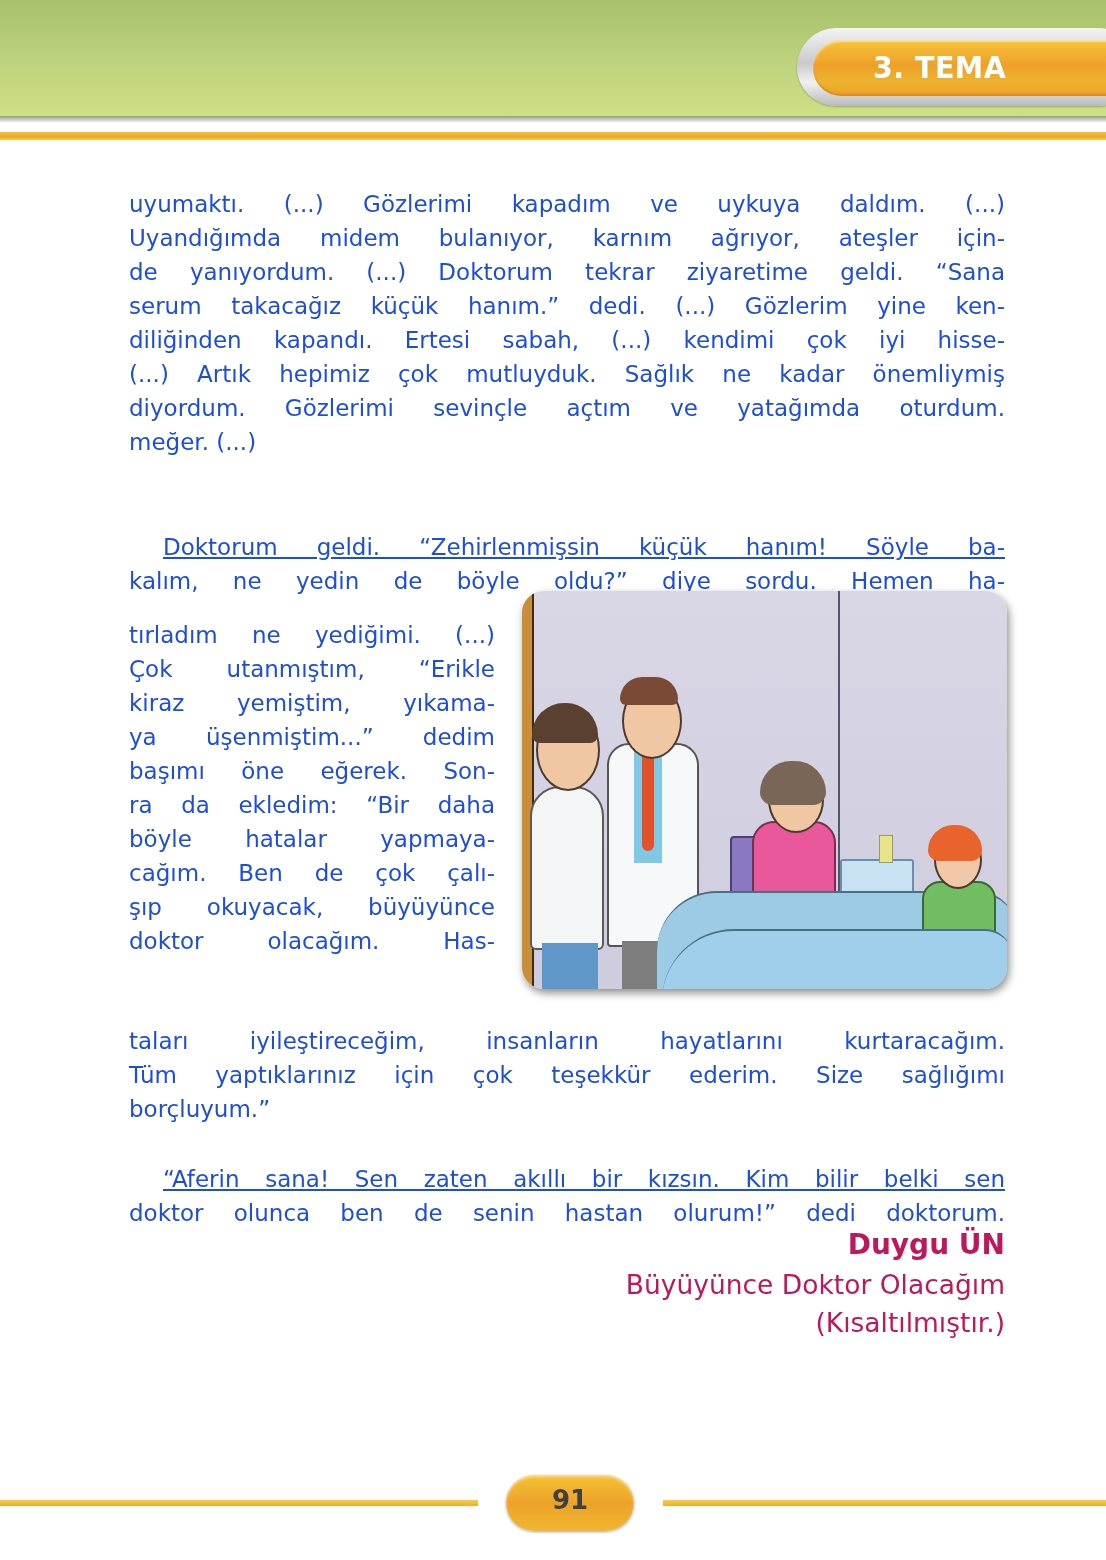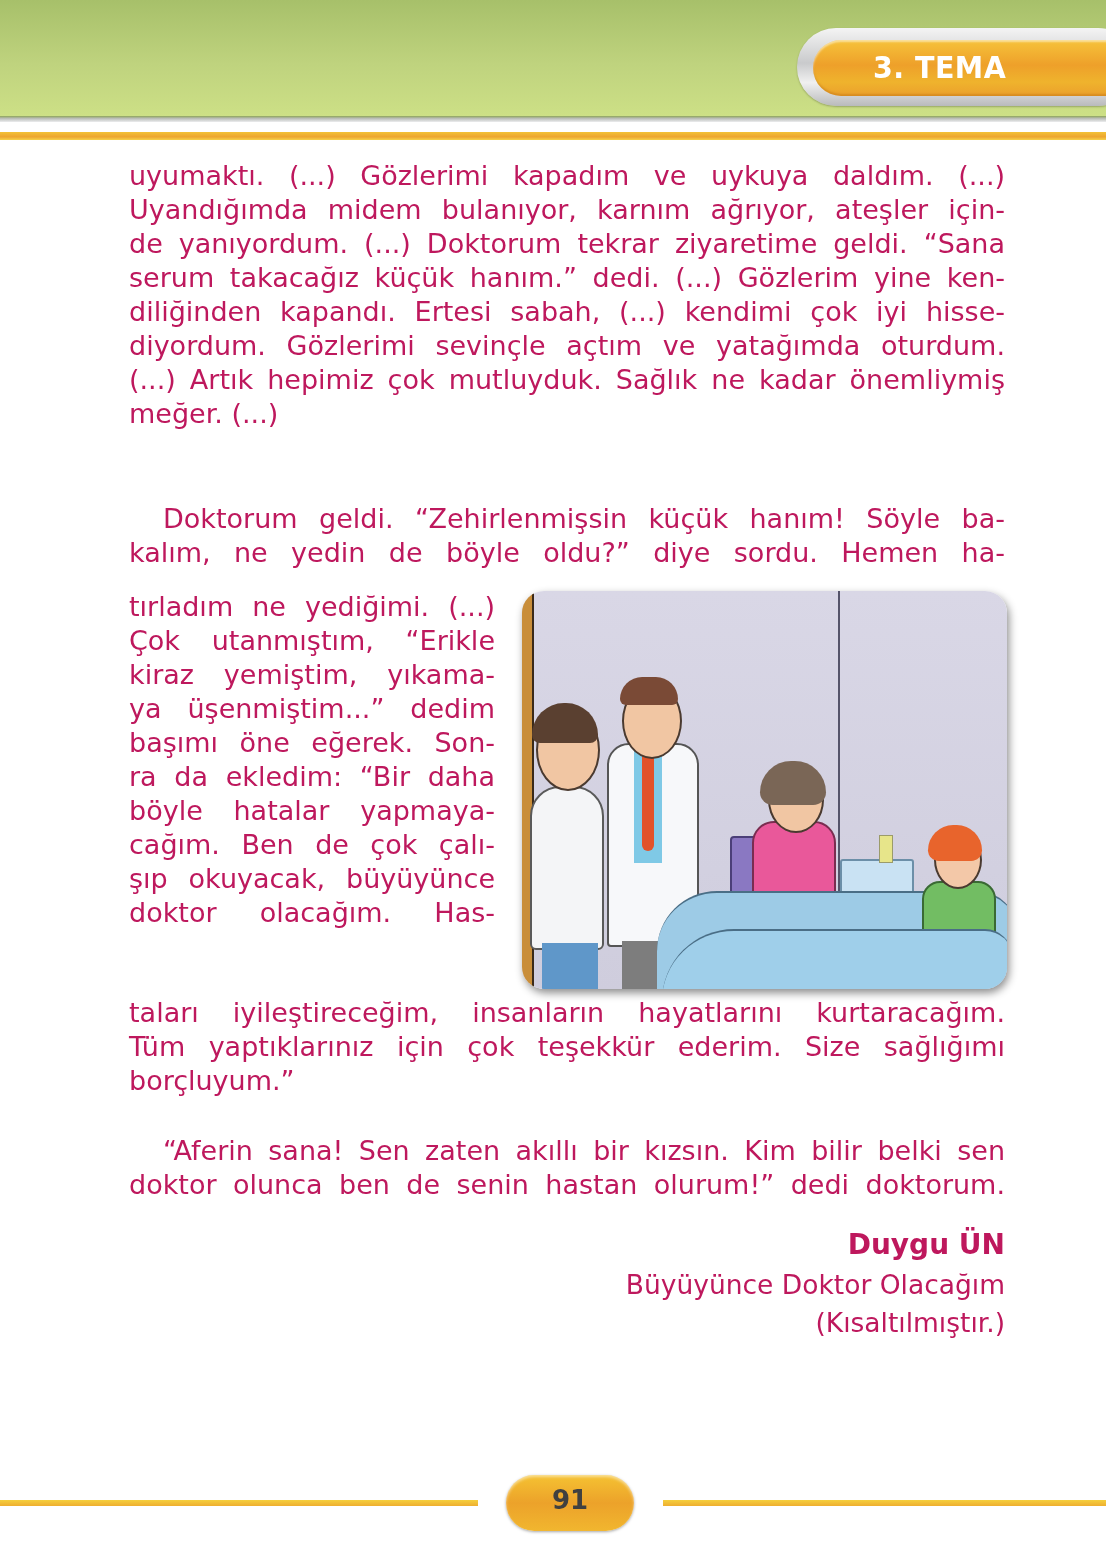--- a/index.html
+++ b/index.html
@@ -34,29 +34,29 @@
     box-shadow: inset 0 2px 2px rgba(255,255,255,0.5), inset 0 -2px 2px rgba(180,100,10,0.35);
   }
   .theme-label {
     position: absolute; left: 873px; top: 49px;
     font-family: "DejaVu Sans", sans-serif; font-weight: bold; font-size: 31px;
     color: #ffffff; letter-spacing: 0.5px;
     transform: scaleX(0.92); transform-origin: left center;
   }
   .text-block {
     position: absolute; left: 129px; width: 876px;
-    font-family: "DejaVu Sans", sans-serif; font-size: 27px; line-height: 34px;
-    color: #be185d; text-align: justify;
+    font-family: "DejaVu Sans", sans-serif; font-size: 23px; line-height: 34px;
+    color: #1d4ed8; text-align: justify; margin-top: 28px;
   }
   .line {
     display: block; height: 34px; white-space: nowrap;
     text-align: justify; text-align-last: justify;
   }
   .line.last { text-align-last: left; }
-  .indent { padding-left: 34px; }
+  .indent { padding-left: 34px; text-decoration: underline; }
   .narrow { width: 366px; }
   .illustration {
     position: absolute; left: 522px; top: 591px; width: 485px; height: 398px;
     border-radius: 22px; overflow: hidden;
     background: linear-gradient(to bottom, #d9d7e6 0%, #d2d0e0 70%, #cfcddd 100%);
     box-shadow: 2px 4px 8px rgba(0,0,0,0.45);
   }
   .ill-door { position: absolute; left: 0; top: 0; width: 10px; height: 100%; background: #c98e3a; border-right: 2px solid #3a2a1a; }
   .ill-wallline { position: absolute; left: 316px; top: 0; width: 2px; height: 100%; background: #55546a; }
   .ill-bed { position: absolute; left: 135px; top: 300px; width: 360px; height: 110px; background: #9dcbe6; border-radius: 60px 40px 0 0; border-top: 2px solid #4a6e86; }
@@ -110,22 +110,22 @@
 <div class="theme-pill-outer"></div>
 <div class="theme-pill-inner"></div>
 <div class="theme-label">3. TEMA</div>
 
 <div class="text-block" style="top:159px;">
   <span class="line">uyumaktı. (...) Gözlerimi kapadım ve uykuya daldım. (...)</span>
   <span class="line">Uyandığımda midem bulanıyor, karnım ağrıyor, ateşler için-</span>
   <span class="line">de yanıyordum. (...) Doktorum tekrar ziyaretime geldi. “Sana</span>
   <span class="line">serum takacağız küçük hanım.” dedi. (...) Gözlerim yine ken-</span>
   <span class="line">diliğinden kapandı. Ertesi sabah, (...) kendimi çok iyi hisse-</span>
+  <span class="line">(...) Artık hepimiz çok mutluyduk. Sağlık ne kadar önemliymiş</span>
   <span class="line">diyordum. Gözlerimi sevinçle açtım ve yatağımda oturdum.</span>
-  <span class="line">(...) Artık hepimiz çok mutluyduk. Sağlık ne kadar önemliymiş</span>
   <span class="line last">meğer. (...)</span>
 </div>
 
 <div class="text-block" style="top:502px;">
   <span class="line indent">Doktorum geldi. “Zehirlenmişsin küçük hanım! Söyle ba-</span>
   <span class="line">kalım, ne yedin de böyle oldu?” diye sordu. Hemen ha-</span>
 </div>
 
 <div class="text-block narrow" style="top:590px;">
   <span class="line">tırladım ne yediğimi. (...)</span>

